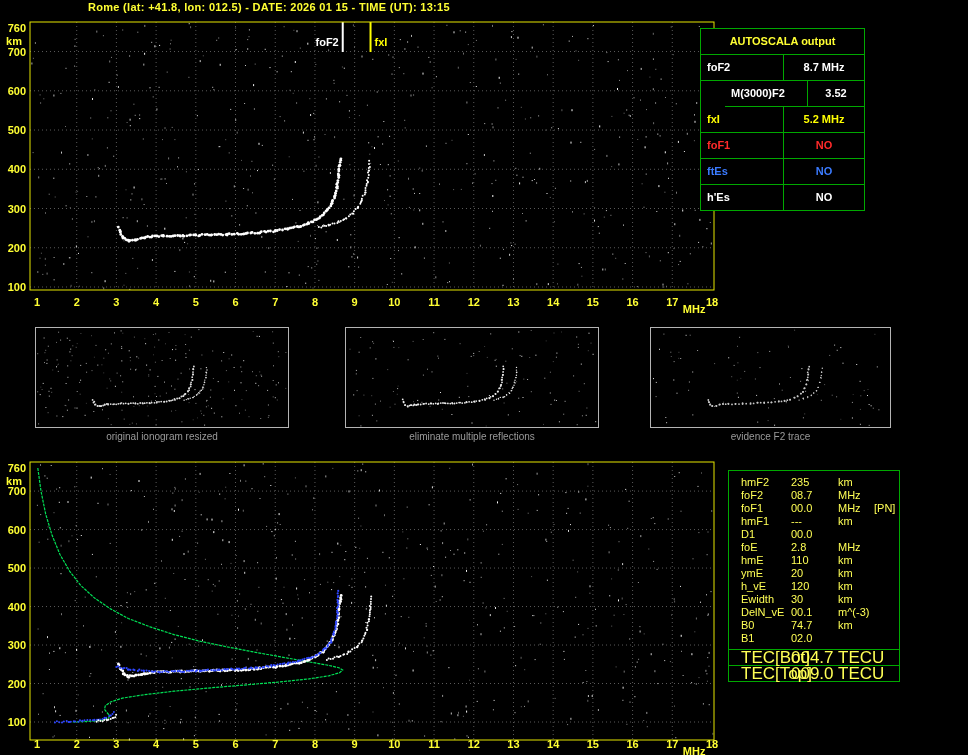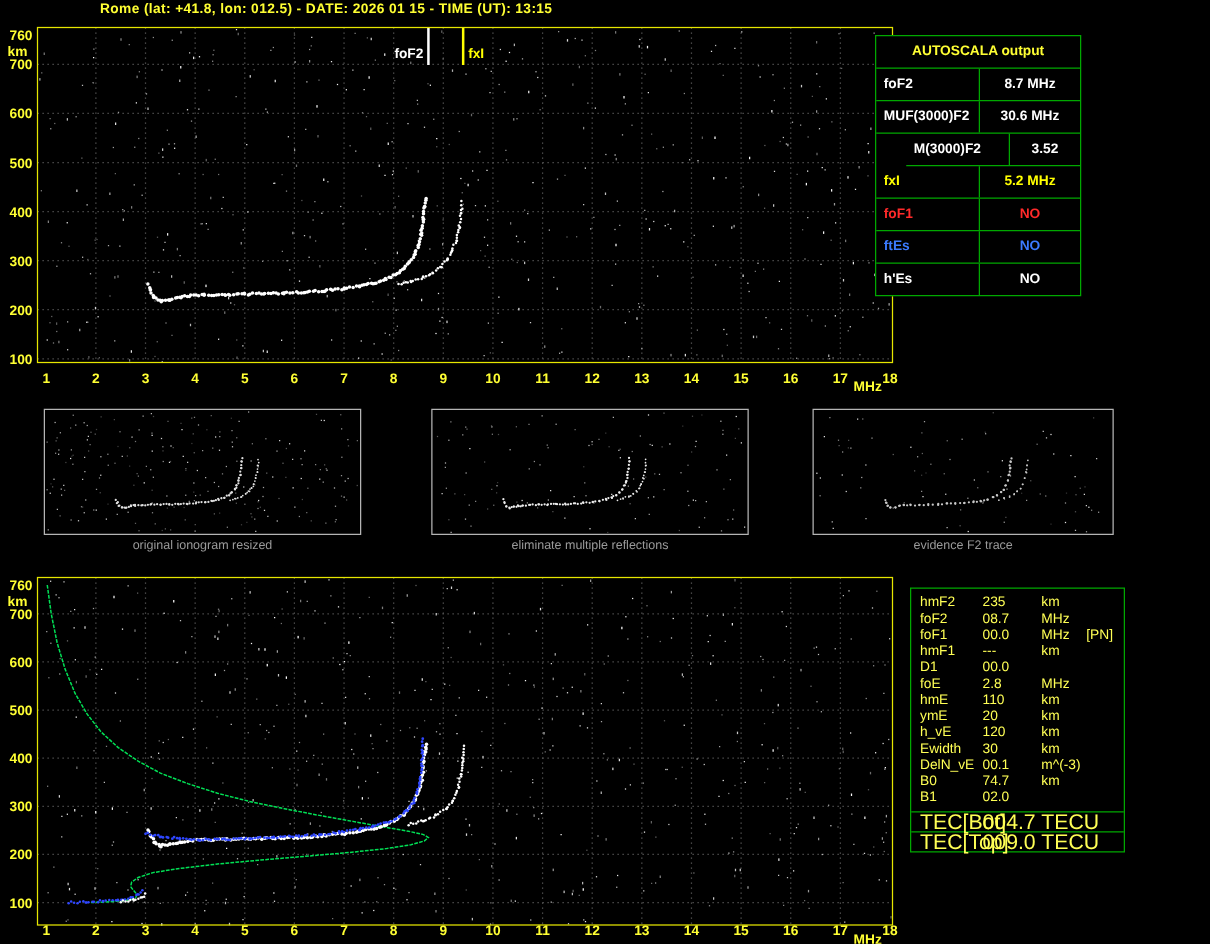--- a/index.html
+++ b/index.html
@@ -1,18 +1,18 @@
 <!DOCTYPE html>
 <html><head>
 <meta charset="utf-8">
 <style>
   html,body{margin:0;padding:0}
   body{width:968px;height:755px;background:#000;position:relative;overflow:hidden;
        font-family:"Liberation Sans",sans-serif;}
-  #page-title{position:absolute;left:80px;top:1px;color:#ffff33;font-size:11px;
+  #page-title{position:absolute;left:88px;top:1px;color:#ffff33;font-size:11px;
               font-weight:bold;letter-spacing:.3px;white-space:nowrap}
   .chart{position:absolute}
   .chart svg{display:block}
   
   #autoscala-table{position:absolute;left:700px;top:28px;width:163px;background:#000;
                    border:1px solid #00a800}
   .at-title{height:25px;line-height:25px;text-align:center;color:#ffff33;font-weight:bold;
             font-size:11px;border-bottom:1px solid #00a800}
   .at-row{display:flex;height:25px;line-height:25px;font-size:11px;font-weight:bold;
           border-bottom:1px solid #00a800}
@@ -24,21 +24,21 @@
   .thumb-cap{position:absolute;top:431px;text-align:center;color:#9a9a9a;font-size:10px}
   
   #aip-table{position:absolute;left:728px;top:470px;width:170px;background:#000;
              border:1px solid #00a800}
   .aip-title{height:20px;line-height:20px;text-align:center;color:#dcdcdc;font-size:11px;
              border-bottom:1px solid #00a800}
   .aip-rows{padding:5px 0 4px 0}
   .aip-row{height:13px;line-height:13px;font-size:11px;color:#ffff55;white-space:nowrap}
   .tec-row{height:15px;line-height:15px;border-top:1px solid #00a800;font-size:17px;
            color:#ffff55;white-space:nowrap}
-  .aip-param{display:inline-block;width:50px;margin-left:7px}
+  .aip-param{display:inline-block;width:50px;margin-left:12px}
   .aip-value{display:inline-block;width:47px}
   .aip-unit{display:inline-block;width:36px}
   .aip-note{display:inline-block}
 </style>
 </head>
 <body>
 
 <div>
 
   <div id="page-title">Rome (lat: +41.8, lon: 012.5) - DATE: 2026 01 15 - TIME (UT): 13:15</div>
@@ -844,24 +844,20 @@
         <text x="712" y="292" fill="#ffff33" text-anchor="middle" font-size="11" font-weight="bold" font-family="&quot;Liberation Sans&quot;,sans-serif">18</text>
         <text x="694.1470588235294" y="299" fill="#ffff33" text-anchor="middle" font-size="11" font-weight="bold" font-family="&quot;Liberation Sans&quot;,sans-serif">MHz</text>
       </svg>
     </div>
 
   <div id="autoscala-table">
     <div class="at-title">AUTOSCALA output</div>
   <div class="at-row" style="color: rgb(255, 255, 255);">
         <span class="at-param">foF2</span>
         <span class="at-value">8.7 MHz</span>
-      </div>
-      <div class="at-row" style="color: rgb(255, 255, 255);">
-        <span class="at-param">MUF(3000)F2</span>
-        <span class="at-value">30.6 MHz</span>
       </div>
       <div class="at-row" style="color: rgb(255, 255, 255); margin-left: 24px;">
         <span class="at-param">M(3000)F2</span>
         <span class="at-value">3.52</span>
       </div>
       <div class="at-row" style="color: rgb(255, 255, 0);">
         <span class="at-param">fxI</span>
         <span class="at-value">5.2 MHz</span>
       </div>
       <div class="at-row" style="color: rgb(255, 42, 42);">

